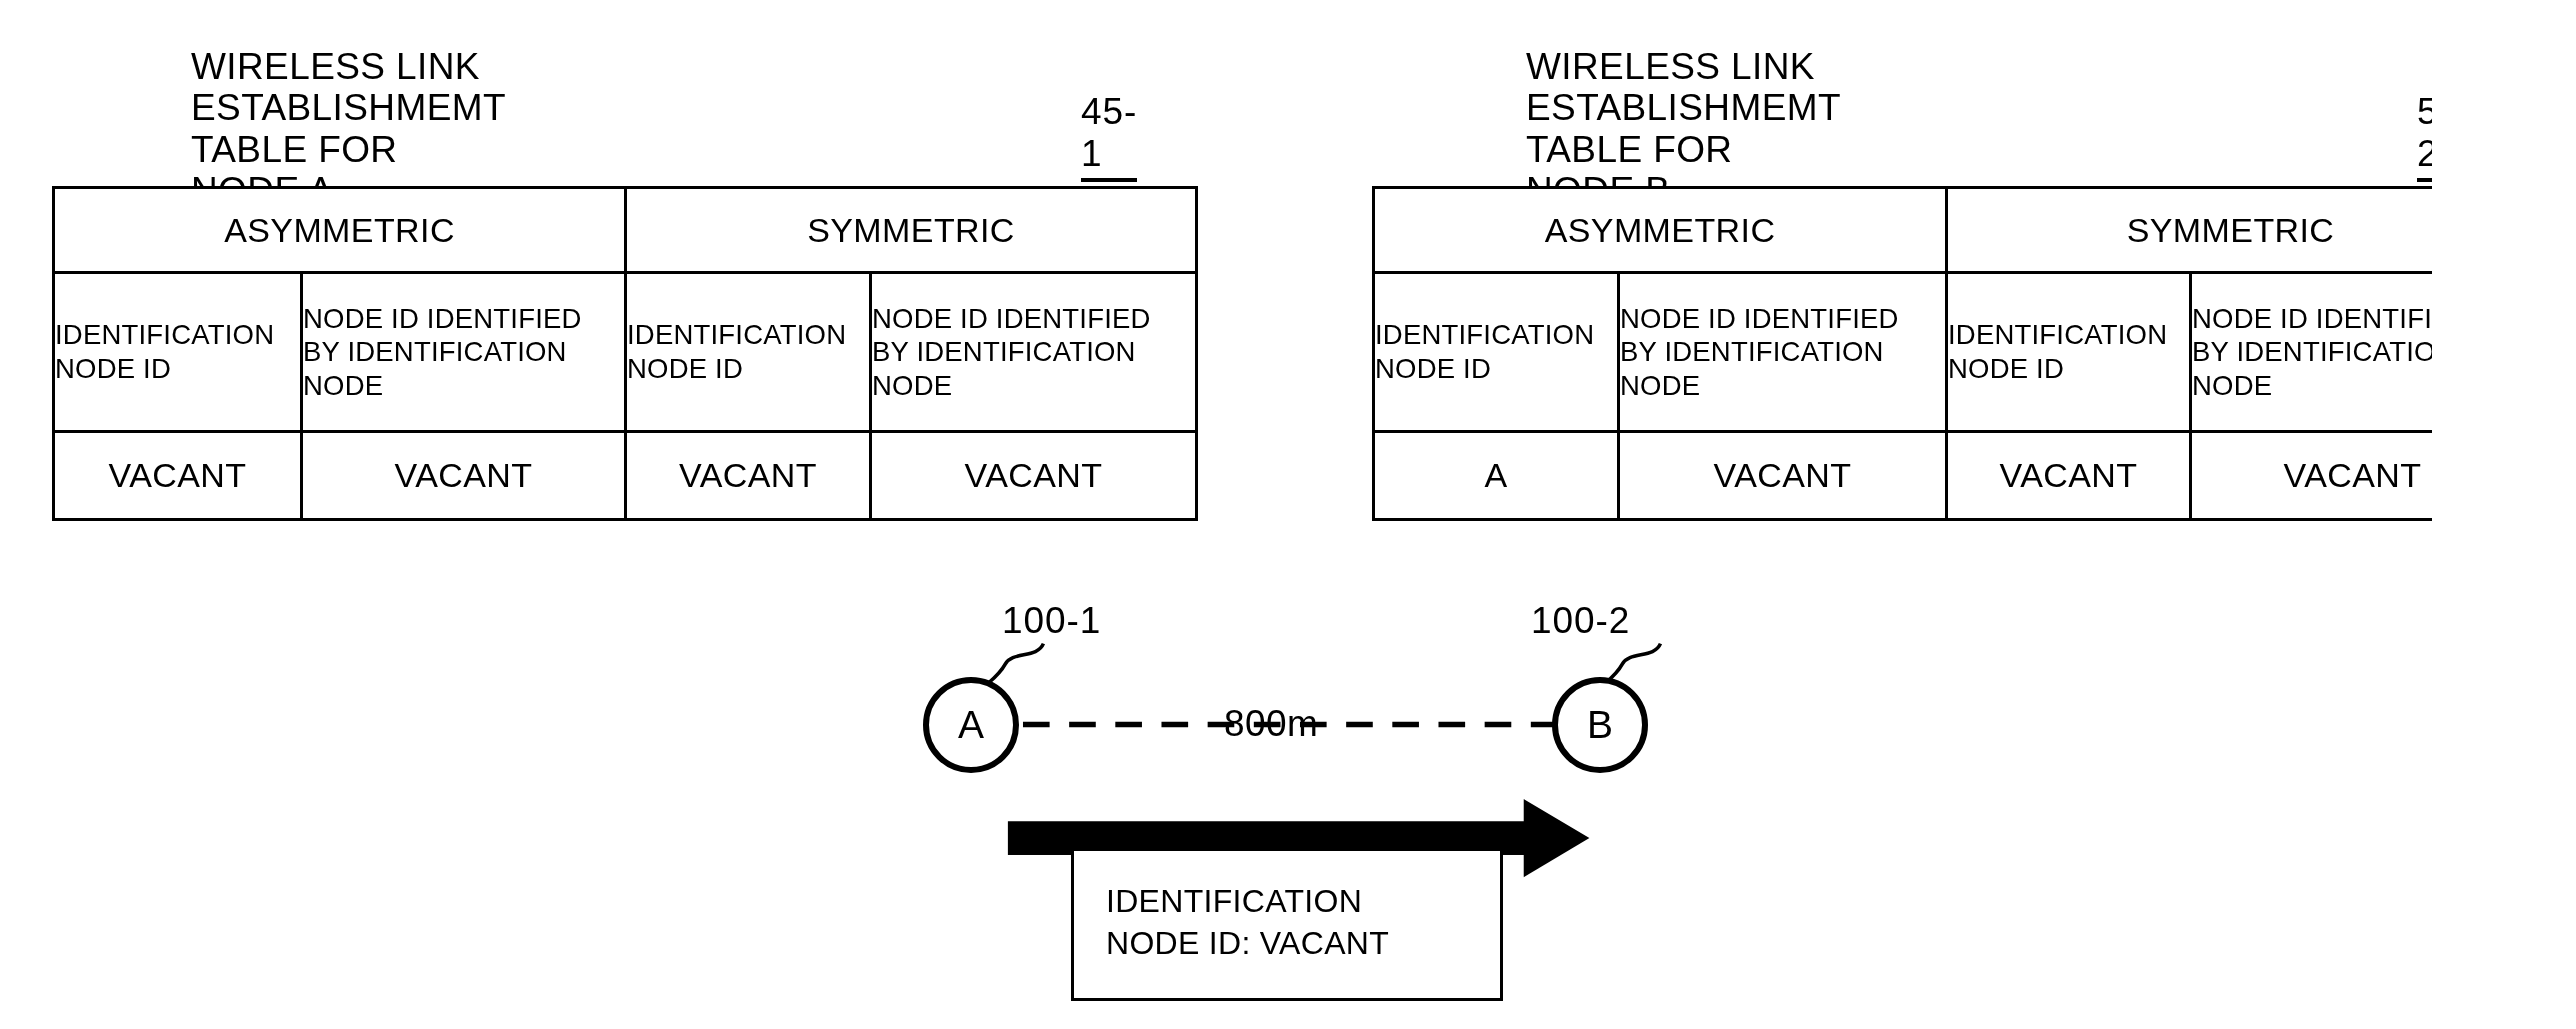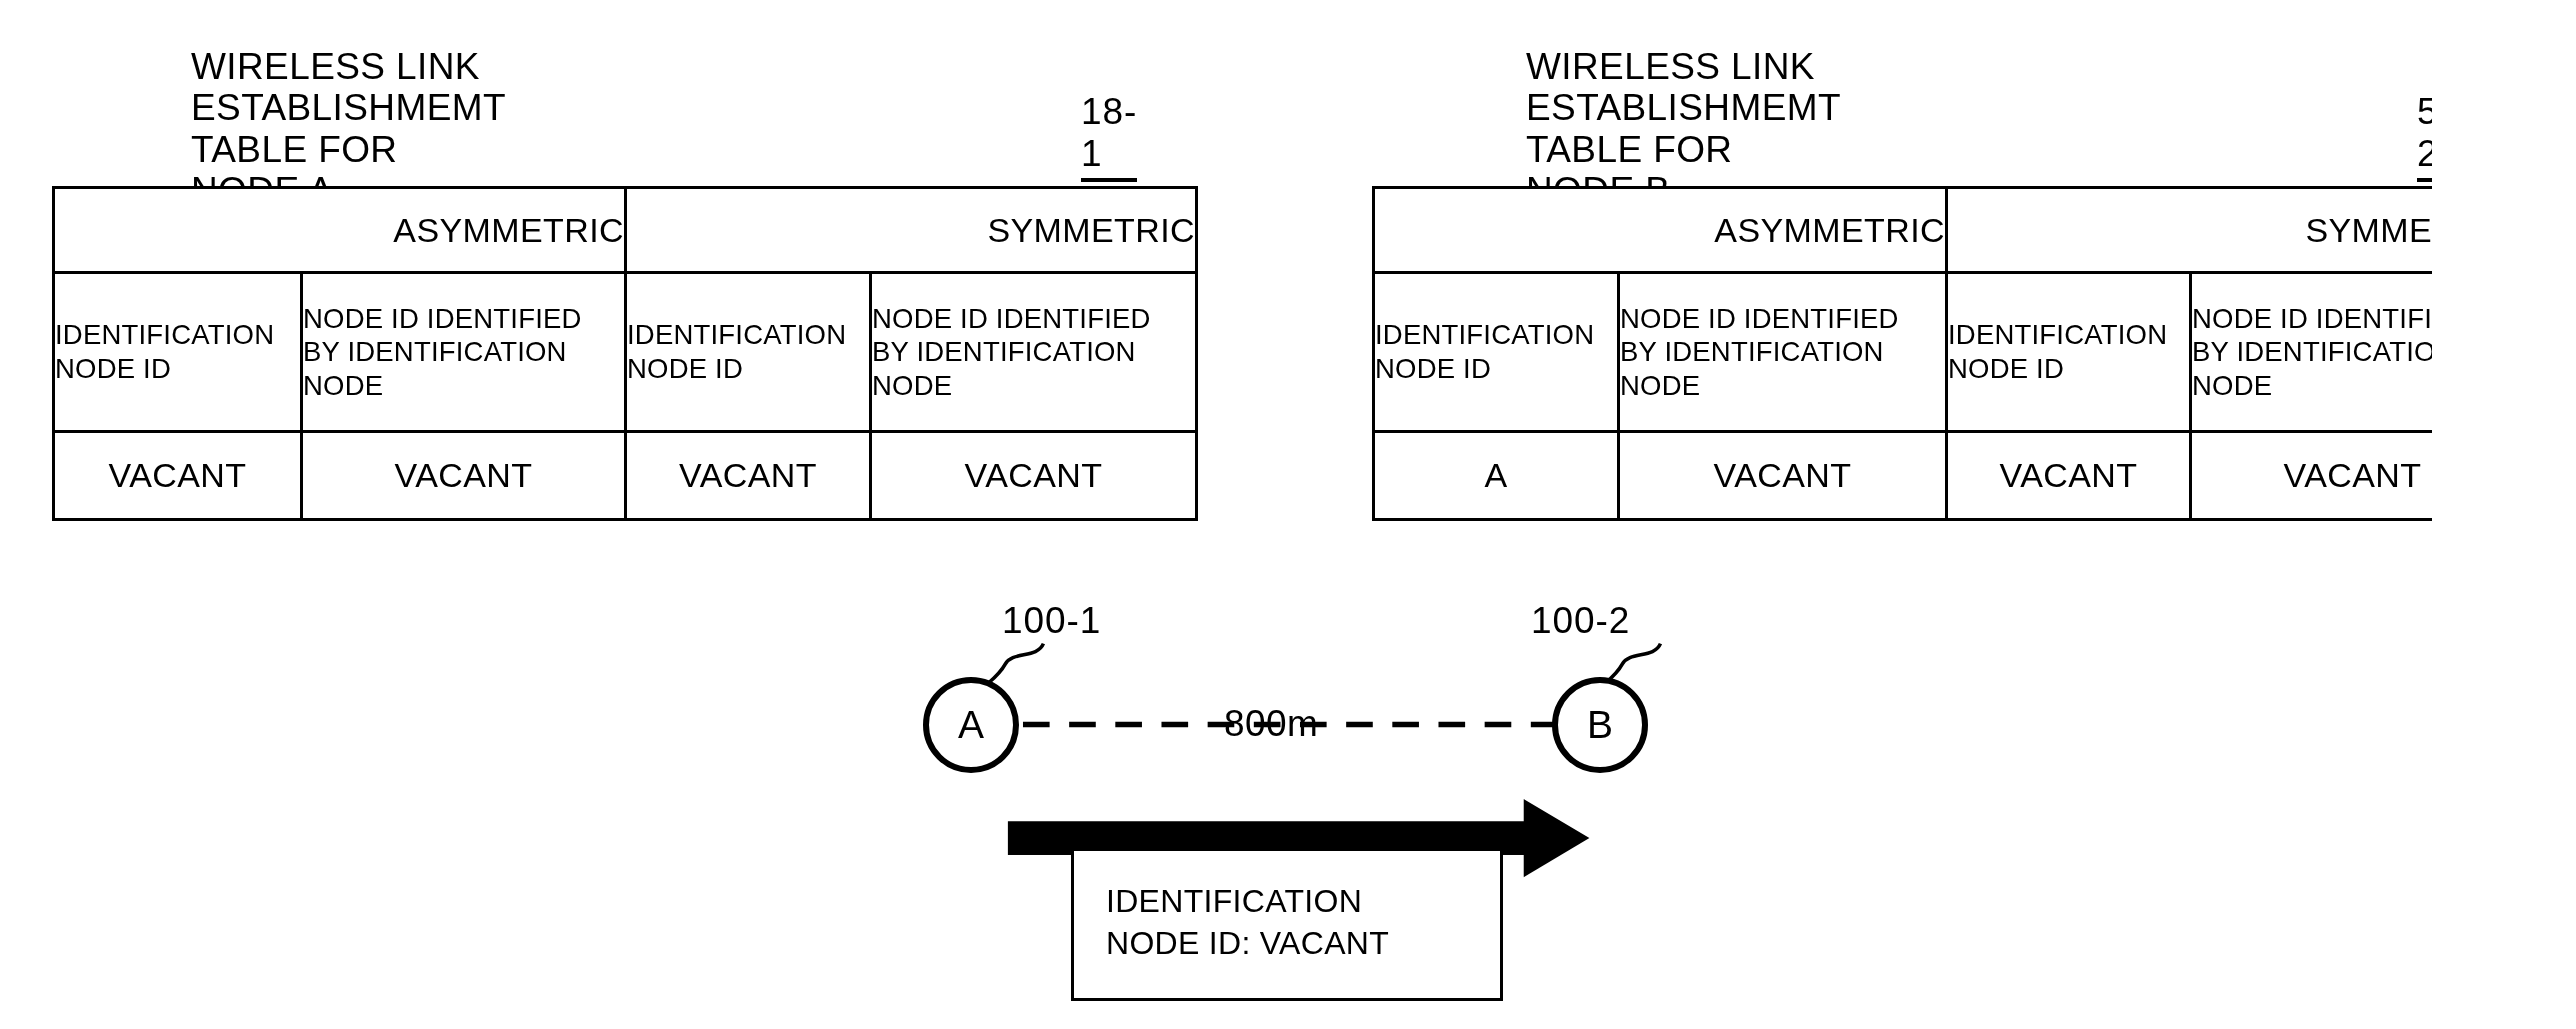--- a/index.html
+++ b/index.html
@@ -47,21 +47,21 @@
     background: #fff;
   }
   table.link-table td {
     border: 3.6px solid #000;
     font-family: "Liberation Sans", sans-serif;
     color: #000;
     vertical-align: middle;
     padding: 0;
   }
   td.grp-head {
-    text-align: right;
+    text-align: center;
     font-size: 34px;
     letter-spacing: 0.4px;
     height: 82px;
   }
   td.sub-head {
     font-size: 27.5px;
     line-height: 1.22;
     letter-spacing: 0.2px;
     text-align: left;
     vertical-align: middle;
@@ -140,21 +140,21 @@
   }
 </style>
 </head>
 <body>
 
 <div id="page">
 
   <div class="table-block" style="left:0; top:0;">
     <div class="tbl-title" style="left:191px; top:46px;">WIRELESS LINK ESTABLISHMEMT
 TABLE FOR NODE A</div>
-    <div class="tbl-ref" style="left:1081px; top:91px;">18-1</div>
+    <div class="tbl-ref" style="left:1081px; top:91px;">45-1</div>
 
     <table class="link-table" style="left:52px; top:186px; width:1143px;">
       <colgroup>
         <col style="width:248px">
         <col style="width:324px">
         <col style="width:245px">
         <col style="width:326px">
       </colgroup>
       <tbody>
         <tr>

